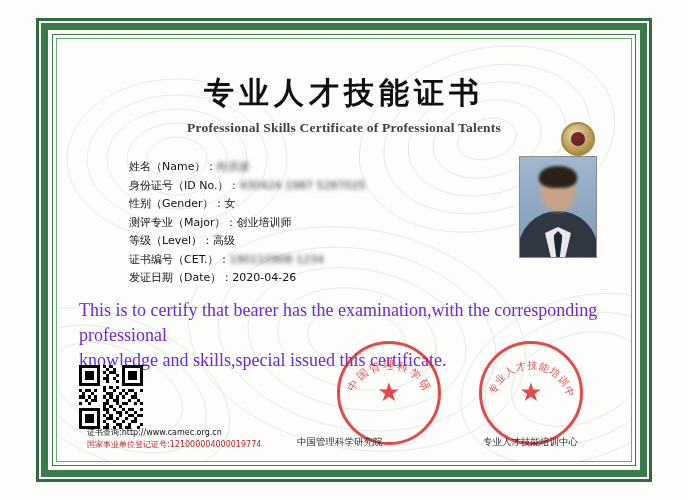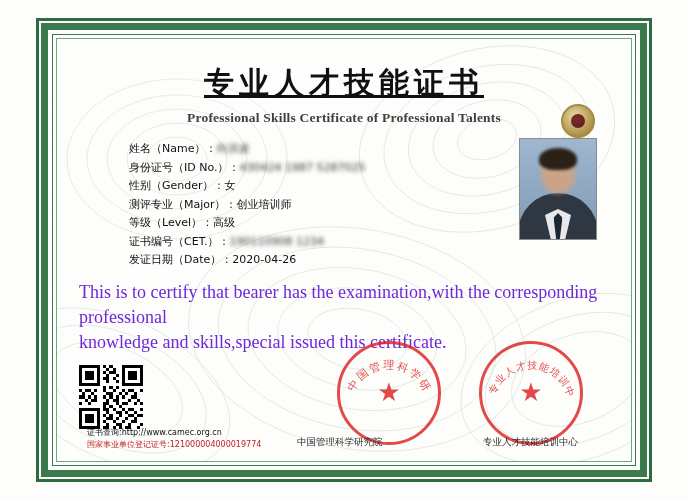--- a/index.html
+++ b/index.html
@@ -81,36 +81,35 @@
     padding: 8px 22px;
   }
 
   .title-cn {
     text-align: center;
     font-family: "DejaVu Serif", serif;
     font-weight: bold;
     font-size: 30px;
     letter-spacing: 5px;
     color: #101010;
-    margin-top: 16px;
-    text-decoration: underline;
+    margin-top: 26px;
   }
   .title-en {
     text-align: center;
     font-family: "Liberation Serif", serif;
     font-weight: bold;
     font-size: 13.5px;
     color: #404040;
     margin-top: 6px;
     letter-spacing: 0.2px;
   }
 
   .body-area {
     position: relative;
-    margin-top: 14px;
+    margin-top: 22px;
   }
 
   .fields {
     font-family: "DejaVu Sans", sans-serif;
     font-size: 11px;
     color: #111;
     line-height: 18.5px;
     padding-left: 50px;
   }
   .field-row {

